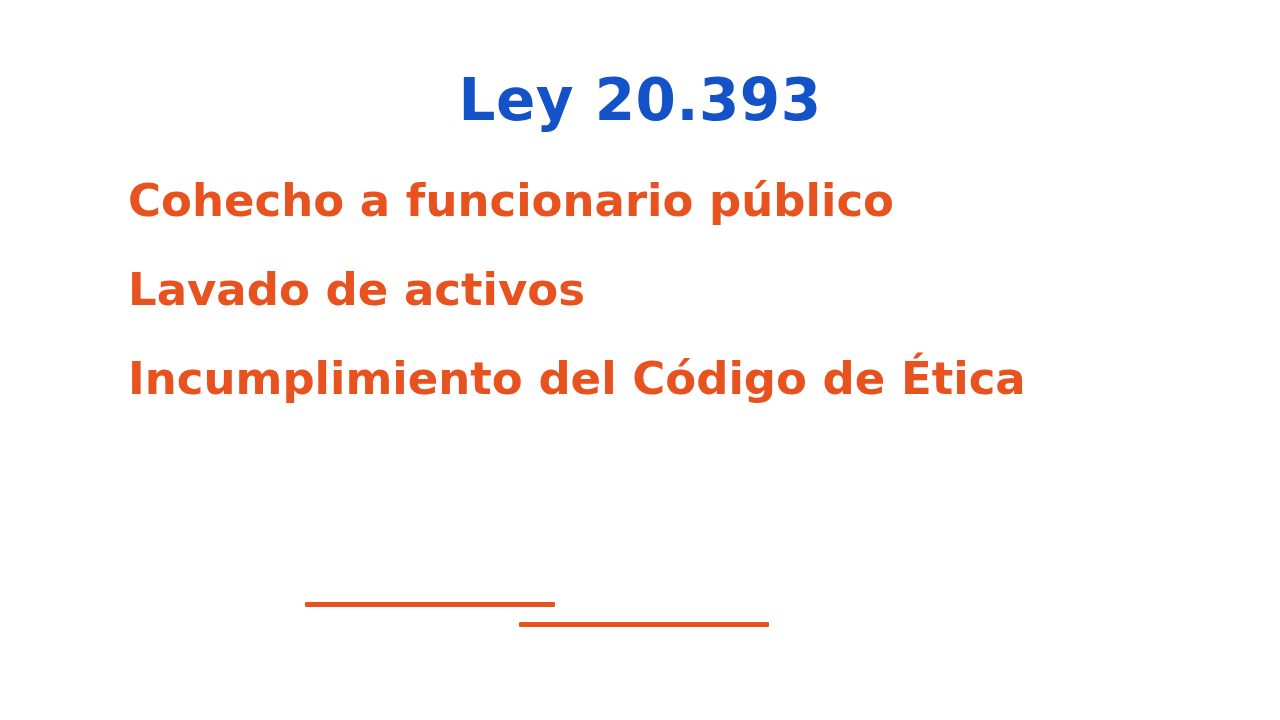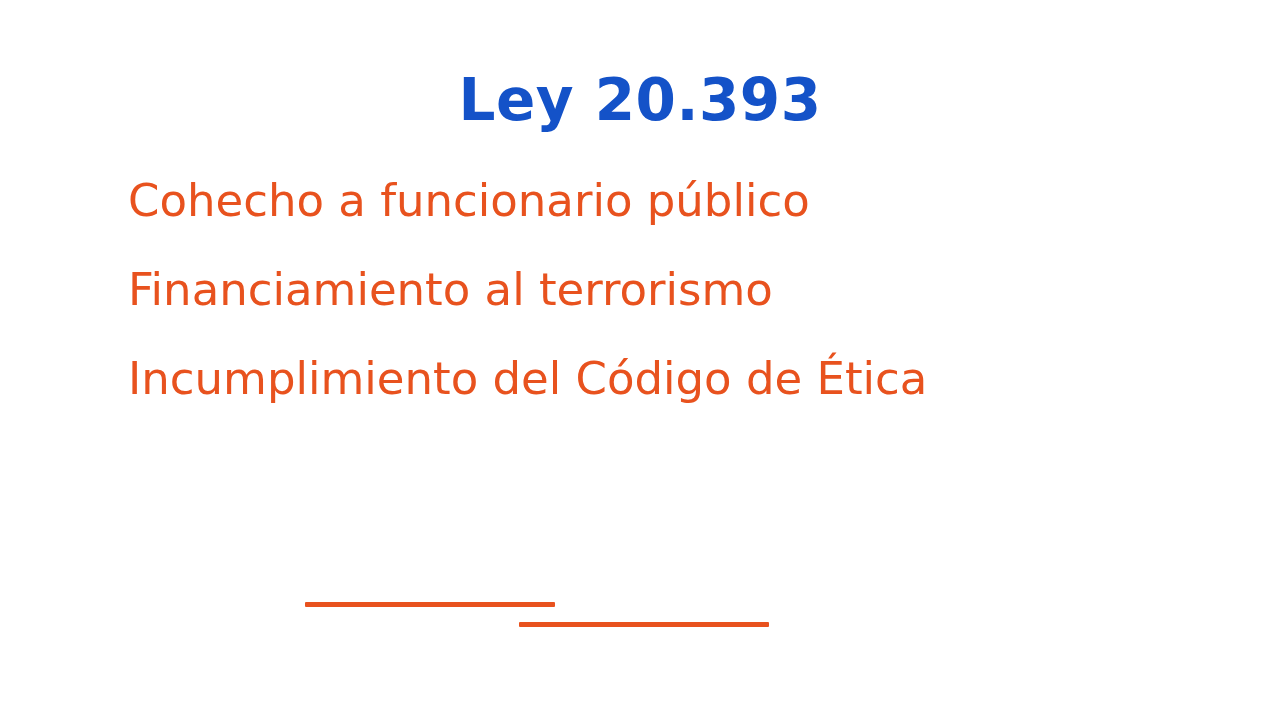--- a/index.html
+++ b/index.html
@@ -33,21 +33,21 @@
   }
   .items {
     position: absolute;
     top: 178px;
     left: 128px;
     width: 1060px;
   }
   .item {
     color: #e8521e;
     font-size: 45px;
-    font-weight: 400;
+    font-weight: 700;
     line-height: 1.0;
     margin-bottom: 44px;
     white-space: nowrap;
     font-family: "DejaVu Sans", sans-serif;
   }
   .item:last-child {
     margin-bottom: 15px;
   }
   .underline-mark {
     position: absolute;
@@ -68,20 +68,20 @@
 </style>
 </head>
 <body>
 
 <div class="slide">
 
   <div class="slide-title">Ley 20.393</div>
 
   <div class="items">
     <div class="item">Cohecho a funcionario público</div>
-    <div class="item">Financiamiento al terrorismo</div>
+    <div class="item">Lavado de activos</div>
     <div class="item">Incumplimiento del Código de Ética</div>
   </div>
 
   <div class="underline-mark u1"></div>
   <div class="underline-mark u2"></div>
 
 </div>
 
 </body></html>

